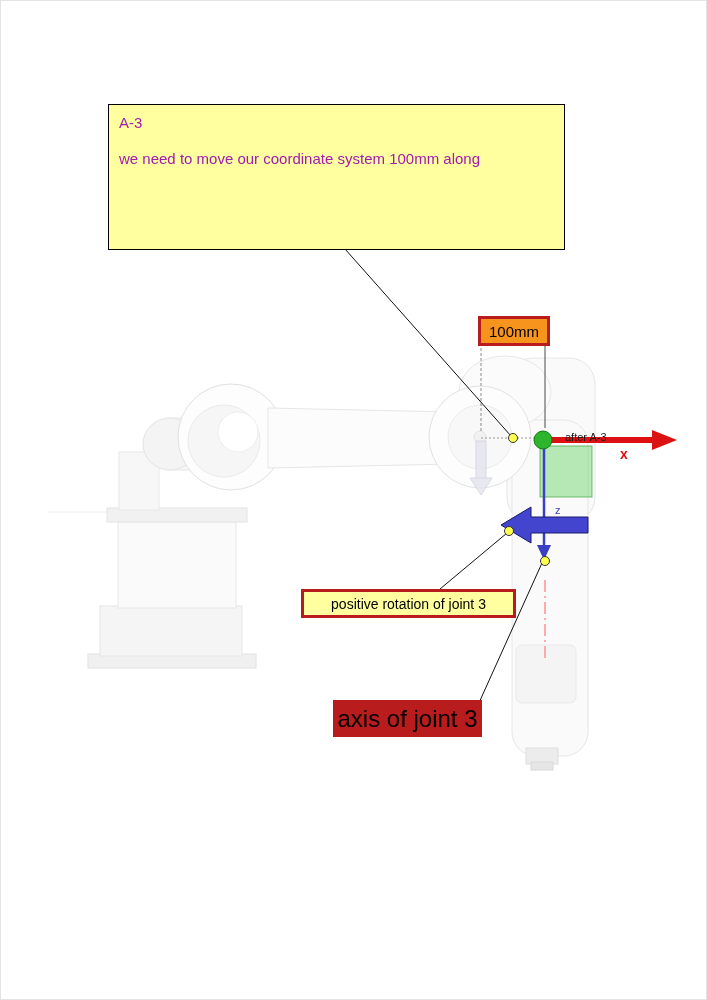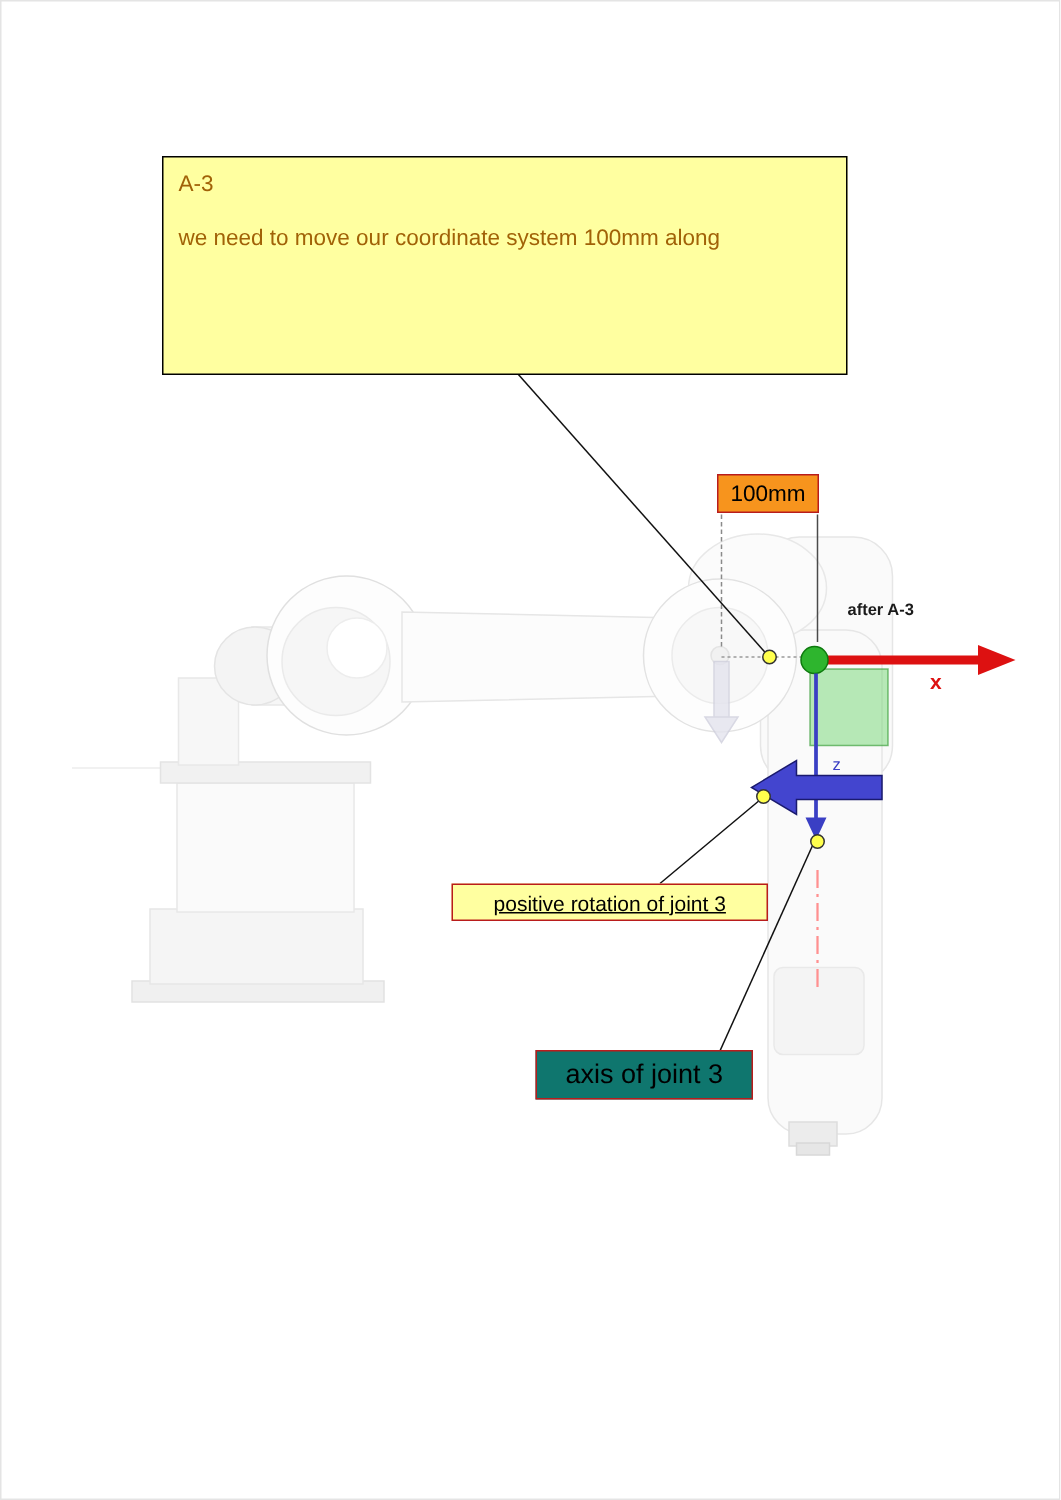--- a/index.html
+++ b/index.html
@@ -6,31 +6,31 @@
   #stage{
     position:relative;width:707px;height:1000px;background:#ffffff;
     font-family:"Liberation Sans",sans-serif;overflow:hidden;
     outline:1px solid #e4e4e4;outline-offset:-1px;
   }
   #diagram-svg{position:absolute;left:0;top:0;width:707px;height:1000px;}
   .abs{position:absolute;}
   .note{
     left:108px;top:104px;width:435px;height:128px;
     background:#ffffa0;border:1px solid #000;padding:8px 10px;
-    font-size:15px;color:#a16207;line-height:19px;z-index:5;
+    font-size:15px;color:#a21caf;line-height:19px;z-index:5;
   }
   .note-gap{height:17px;}
   .tag{
-    border:1px solid #b91c1c;text-align:center;color:#000;z-index:5;
+    border:3px solid #b91c1c;text-align:center;color:#000;z-index:5;
     display:flex;align-items:center;justify-content:center;
   }
   .tag-distance{left:478px;top:316px;width:66px;height:24px;background:#f7941d;font-size:15px;}
-  .tag-rotation{left:301px;top:589px;width:209px;height:23px;background:#ffffa0;font-size:14px;text-decoration:underline;}
-  .tag-axis{left:333px;top:700px;width:143px;height:31px;background:#0f766e;font-size:18px;margin-left:24px;}
-  .lbl-after{left:565px;top:401px;font-size:11px;font-weight:bold;color:#1a1a1a;z-index:5;}
+  .tag-rotation{left:301px;top:589px;width:209px;height:23px;background:#ffffa0;font-size:14px;}
+  .tag-axis{left:333px;top:700px;width:143px;height:31px;background:#b91c1c;font-size:24px;}
+  .lbl-after{left:565px;top:431px;font-size:11px;font-weight:normal;color:#1a1a1a;z-index:5;}
   .lbl-x{left:620px;top:446px;font-size:14px;font-weight:bold;color:#dd1111;z-index:5;}
   .lbl-z{left:555px;top:504px;font-size:11px;color:#3a3fc4;z-index:5;}
 </style>
 </head>
 <body>
 
 <div id="stage">
 
   <svg id="diagram-svg" viewBox="0 0 707 1000" xmlns="http://www.w3.org/2000/svg">
 

